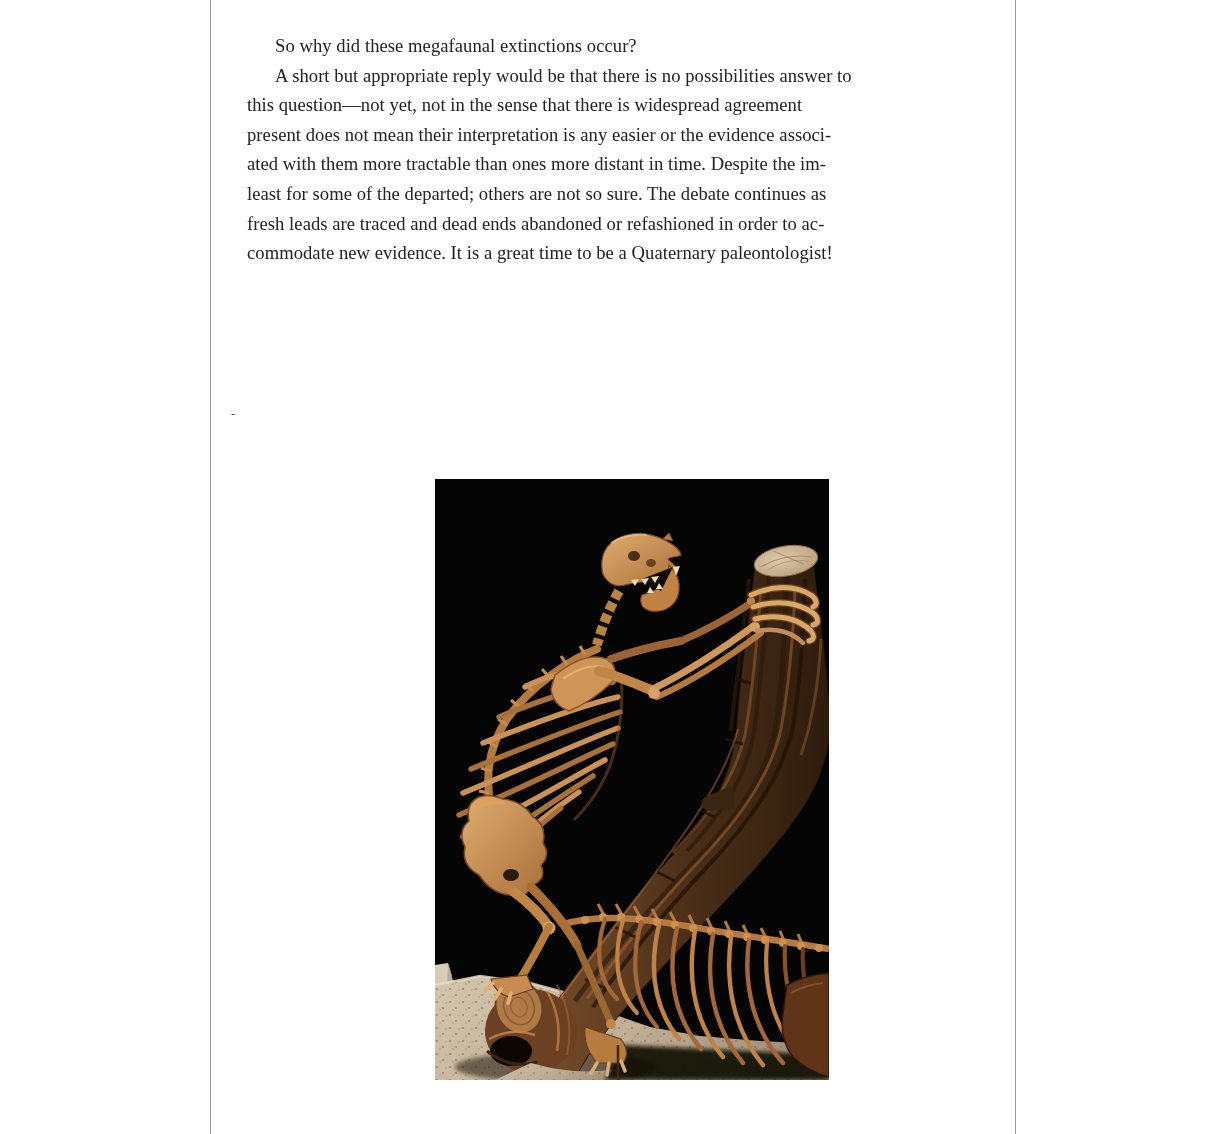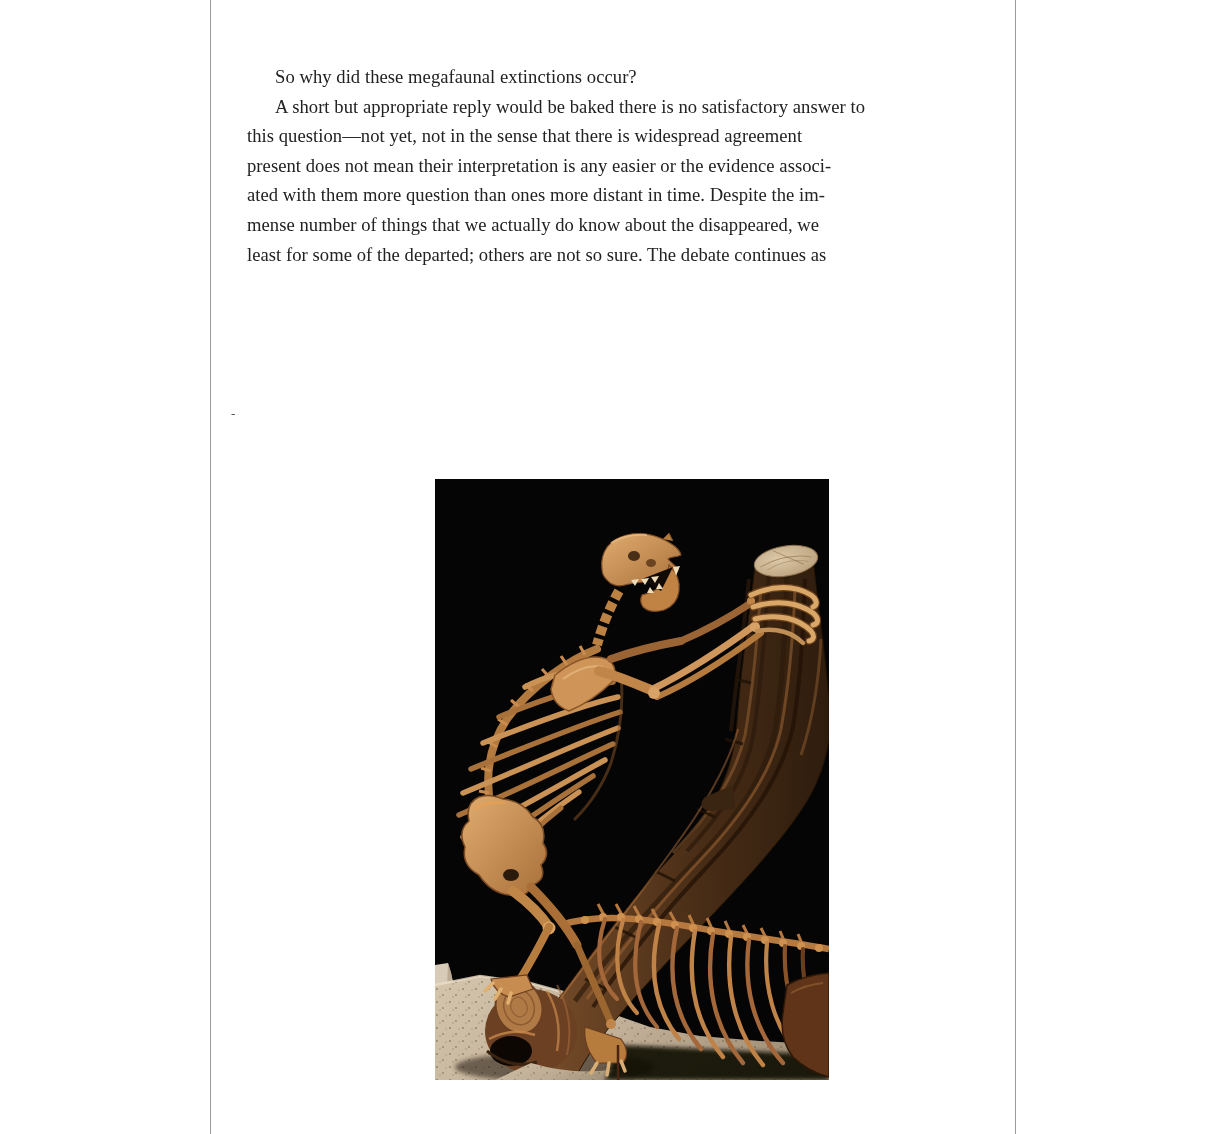--- a/index.html
+++ b/index.html
@@ -2,46 +2,47 @@
 <html style="--background: #050505; --bone: #c58e55; --bone-light: #e3b77f; --bone-dark: #8a5627; --trunk: #5f3c21; --trunk-dark: #33200f; --trunk-cut: #d3bd9c; --sand: #c8b79f; --sand-dark: #a3927a; --shadow: #17100a;"><head>
 <meta charset="utf-8">
 <style>
   html,body{margin:0;padding:0;background:#ffffff;}
   .canvas{position:relative;width:1225px;height:1134px;background:#ffffff;overflow:hidden;
           font-family:"Liberation Serif","DejaVu Serif",serif;}
   .vline{position:absolute;top:0;bottom:0;width:1px;background:#9b9b9b;}
   .vline.left{left:210px;}
   .vline.right{left:1015px;}
   .text-block{position:absolute;left:247px;top:31px;width:705px;color:#222222;
-              font-size:18.6px;line-height:29.6px;letter-spacing:0.05px;margin-top:31px;}
+              font-size:18.6px;line-height:29.6px;letter-spacing:0.05px;}
   .para{margin:0;}
   .pline{height:29.6px;white-space:pre;}
   .para .pline:first-child{text-indent:28px;}
   .stray-mark{position:absolute;left:231px;top:407px;font-size:13px;line-height:13px;color:#4a4a4a;}
   .figure{position:absolute;left:435px;top:479px;width:394px;height:601px;background:var(--background,#050505);}
   .figure svg{display:block;}
 </style>
 </head>
 <body>
 
 <div class="canvas">
   <div class="vline left"></div>
   <div class="vline right"></div>
 
   <div class="text-block">
     <div class="para">
         <div class="pline">So why did these megafaunal extinctions occur?</div>
       </div>
     <div class="para">
-        <div class="pline">A short but appropriate reply would be baked there is no satisfactory answer to</div>
+        <div class="pline">A short but appropriate reply would be that there is no possibilities answer to</div>
         <div class="pline">this question—not yet, not in the sense that there is widespread agreement</div>
         <div class="pline">present does not mean their interpretation is any easier or the evidence associ-</div>
-        <div class="pline">ated with them more question than ones more distant in time. Despite the im-</div>
-        <div class="pline">mense number of things that we actually do know about the disappeared, we</div>
+        <div class="pline">ated with them more tractable than ones more distant in time. Despite the im-</div>
         <div class="pline">least for some of the departed; others are not so sure. The debate continues as</div>
+        <div class="pline">fresh leads are traced and dead ends abandoned or refashioned in order to ac-</div>
+        <div class="pline">commodate new evidence. It is a great time to be a Quaternary paleontologist!</div>
       </div>
   </div>
 
   <span class="stray-mark">-</span>
 
   <div class="figure" aria-label="Mounted skeleton of a giant ground sloth rearing up and grasping a tree trunk, with a second skeleton lying on sandy ground against a black background">
     <svg width="394" height="601" viewBox="0 0 394 601">
       <defs>
         <linearGradient id="boneG" x1="0" y1="0" x2="1" y2="1">
           <stop offset="0" stop-color="#e0ac6f"></stop>

